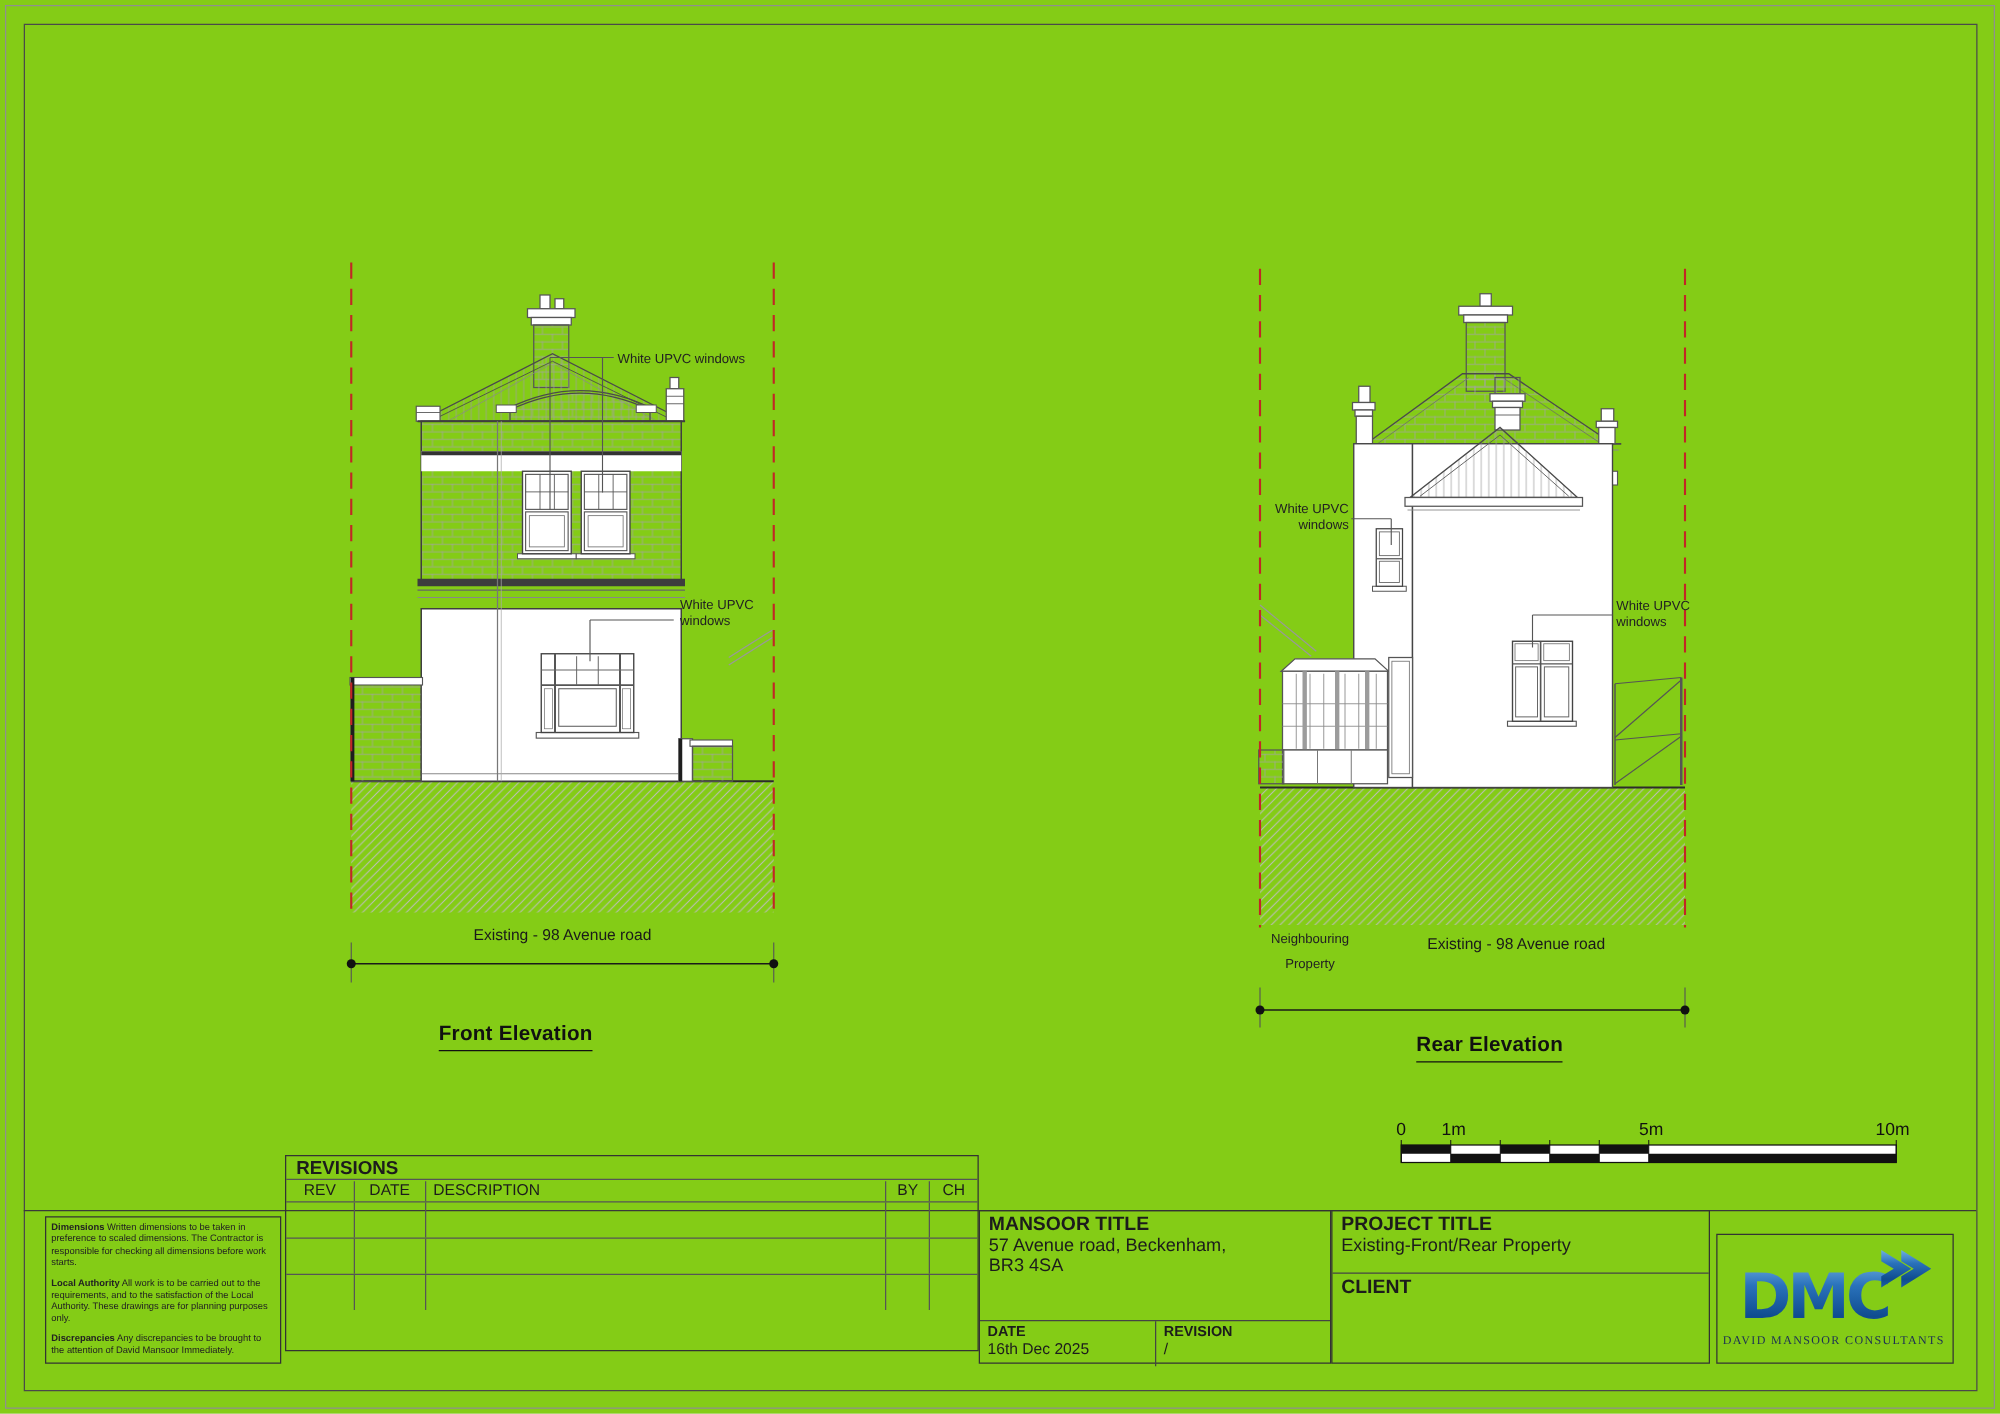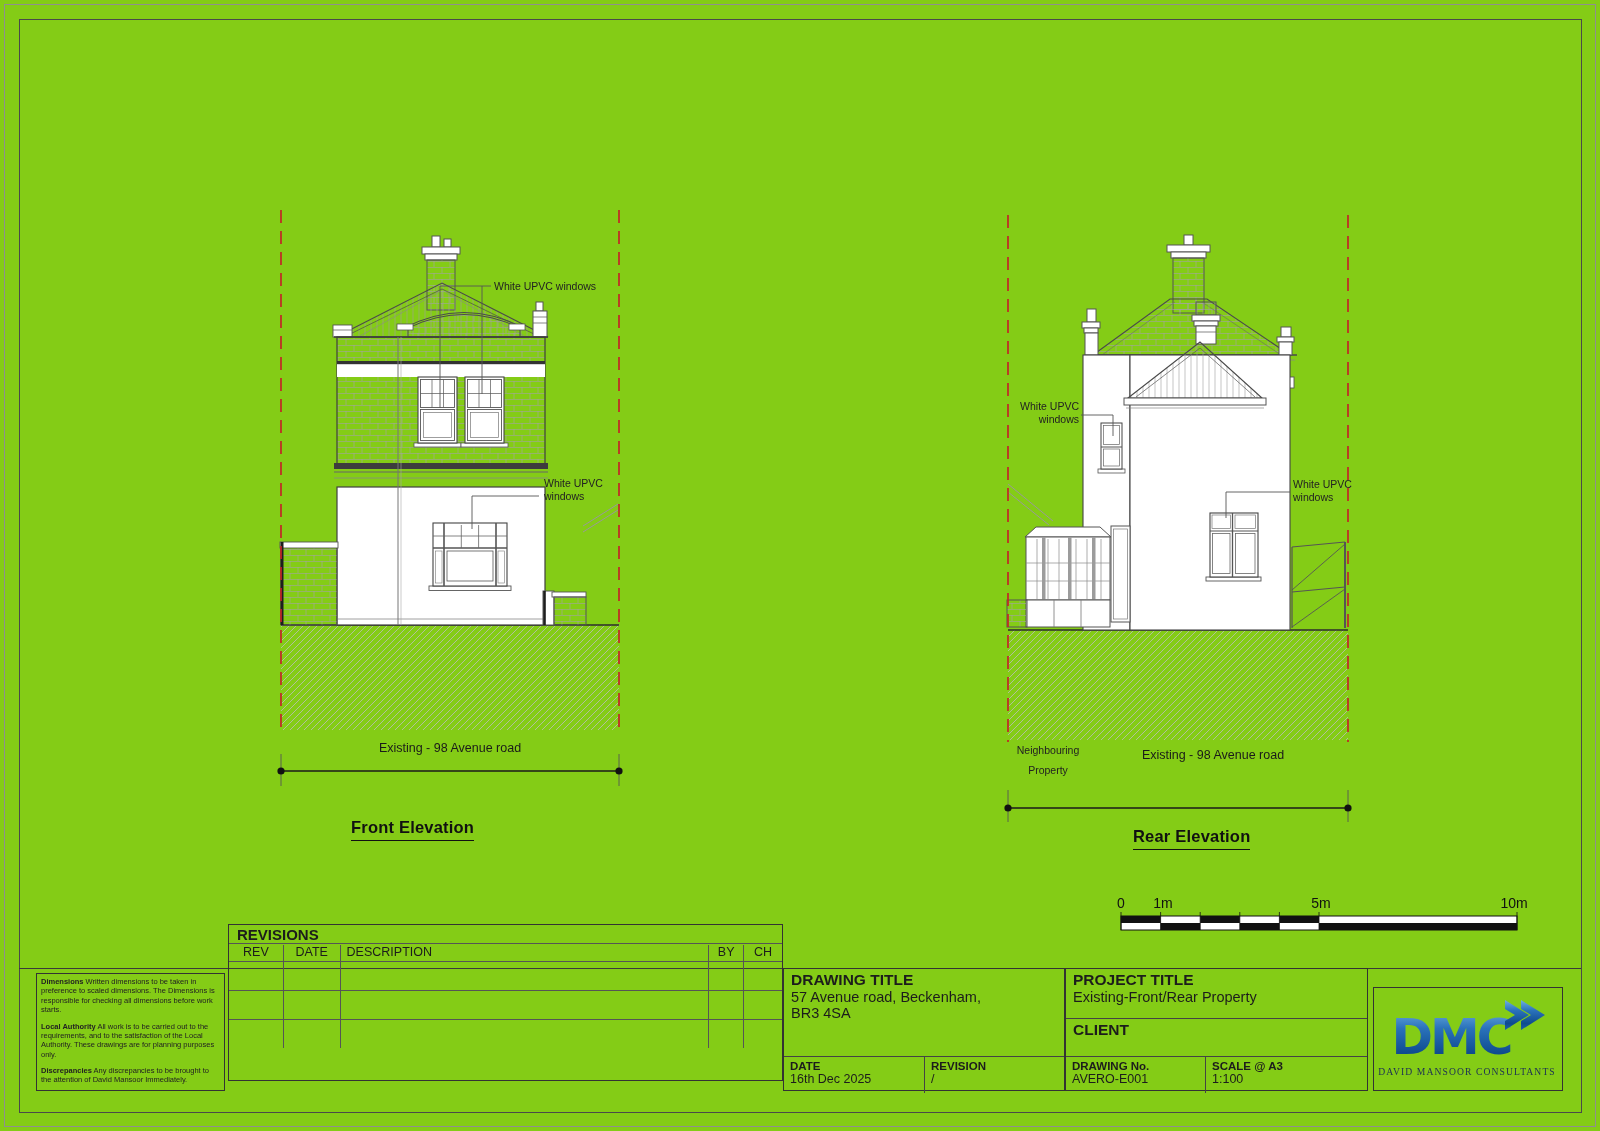--- a/index.html
+++ b/index.html
@@ -322,21 +322,21 @@
       <rect x="110.2" y="44" width="39.6" height="7" fill="#111"></rect>
       <rect x="189.4" y="44" width="39.6" height="7" fill="#111"></rect>
       <rect x="70.6" y="51" width="39.6" height="7" fill="#111"></rect>
       <rect x="149.8" y="51" width="39.6" height="7" fill="#111"></rect>
       <rect x="229" y="51" width="198" height="7" fill="#111"></rect>
       <path d="M31,40 V58 M70.6,40 V58 M110.2,40 V58 M149.8,40 V58 M189.4,40 V58 M229,40 V58 M427,40 V58" stroke="#111" stroke-width="0.8" fill="none"></path>
     </g>
   </svg>
 
   <div class="abs" id="notes-box">
-    <p><b>Dimensions</b><span> Written dimensions to be taken in preference to scaled dimensions. The Dimensions is responsible for checking all dimensions before work starts.</span></p>
+    <p><b>Dimensions</b><span> Written dimensions to be taken in preference to scaled dimensions. The Contractor is responsible for checking all dimensions before work starts.</span></p>
     <p><b>Local Authority</b><span> All work is to be carried out to the requirements, and to the  satisfaction of the Local Authority. These drawings are for planning purposes only.</span></p>
     <p><b>Discrepancies</b><span> Any discrepancies to be brought to the attention of David Mansoor Immediately.</span></p>
   </div>
 
   <div class="abs" id="revisions">
     <div class="rtitle">REVISIONS</div>
     <div class="rrow rhead">
       <div class="rcell c-rev">REV</div>
       <div class="rcell c-date">DATE</div>
       <div class="rcell c-desc">DESCRIPTION</div>
@@ -361,21 +361,21 @@
       <div class="rcell c-rev"></div>
         <div class="rcell c-date"></div>
       <div class="rcell c-desc"></div>
         <div class="rcell c-by"></div>
       <div class="rcell c-ch"></div>
     </div>
   </div>
 
   <div class="abs tb-box" id="project-box">
     <div id="project-main">
-      <div class="tb-label">DRAWING TITLE</div>
+      <div class="tb-label">MANSOOR TITLE</div>
       <div class="tb-value">57 Avenue road, Beckenham,</div>
       <div class="tb-value">BR3 4SA</div>
     </div>
     <div class="tb-row-split" style="height:36px;">
       <div class="tb-cell" style="width:141px;border-right:1px solid #444;">
         <div class="tb-small-label">DATE</div>
         <div class="tb-small-value">16th Dec 2025</div>
       </div>
       <div class="tb-cell" style="flex:1;">
         <div class="tb-small-label">REVISION</div>
@@ -384,30 +384,20 @@
     </div>
   </div>
 
   <div class="abs tb-box" id="drawing-box">
     <div id="drawing-r1">
       <div class="tb-label">PROJECT TITLE</div>
       <div class="tb-value">Existing-Front/Rear Property</div>
     </div>
     <div id="drawing-r2">
       <div class="tb-label">CLIENT</div>
-    </div>
-    <div class="tb-row-split" style="height:36px;">
-      <div class="tb-cell" style="width:140px;border-right:1px solid #444;">
-        <div class="tb-small-label">DRAWING No.</div>
-        <div class="tb-small-value">AVERO-E001</div>
-      </div>
-      <div class="tb-cell" style="flex:1;">
-        <div class="tb-small-label">SCALE @ A3</div>
-        <div class="tb-small-value">1:100</div>
-      </div>
     </div>
   </div>
 
   <div class="abs" id="logo-box">
     <svg width="186" height="98" viewBox="0 0 186 98">
       <defs>
         <linearGradient id="dmcg" x1="0" y1="0" x2="0" y2="1">
           <stop offset="0" stop-color="#6fb0e0"></stop>
           <stop offset="0.35" stop-color="#2a72bb"></stop>
           <stop offset="0.78" stop-color="#0f4c8f"></stop>

